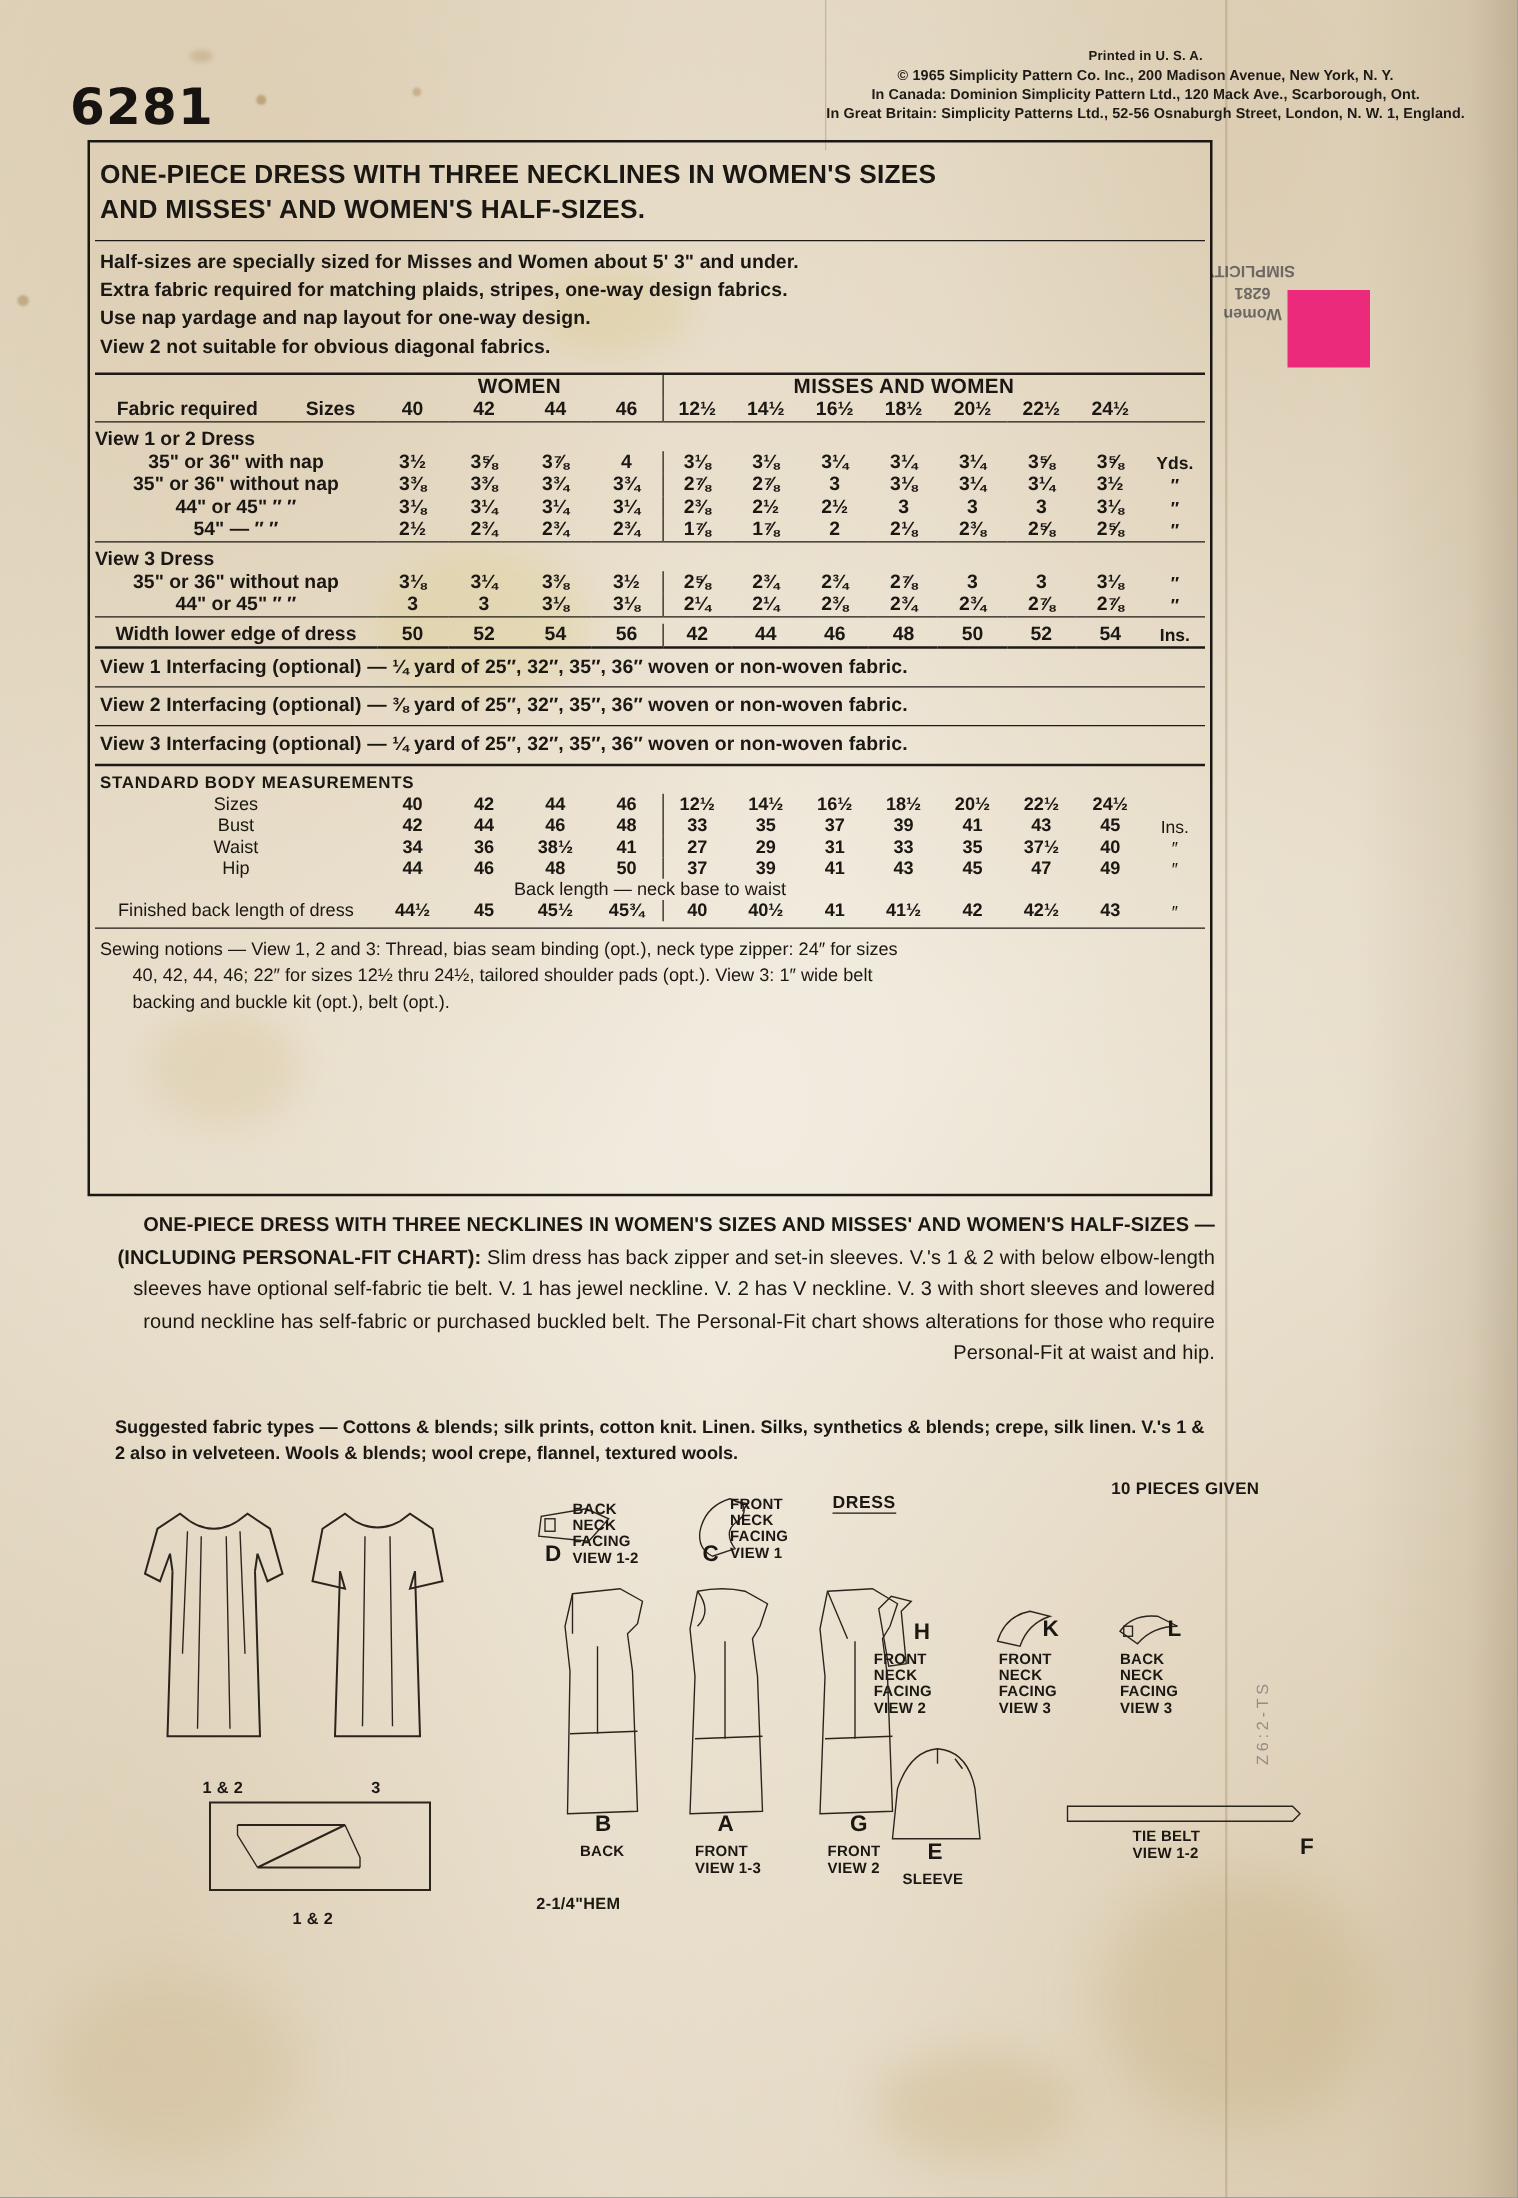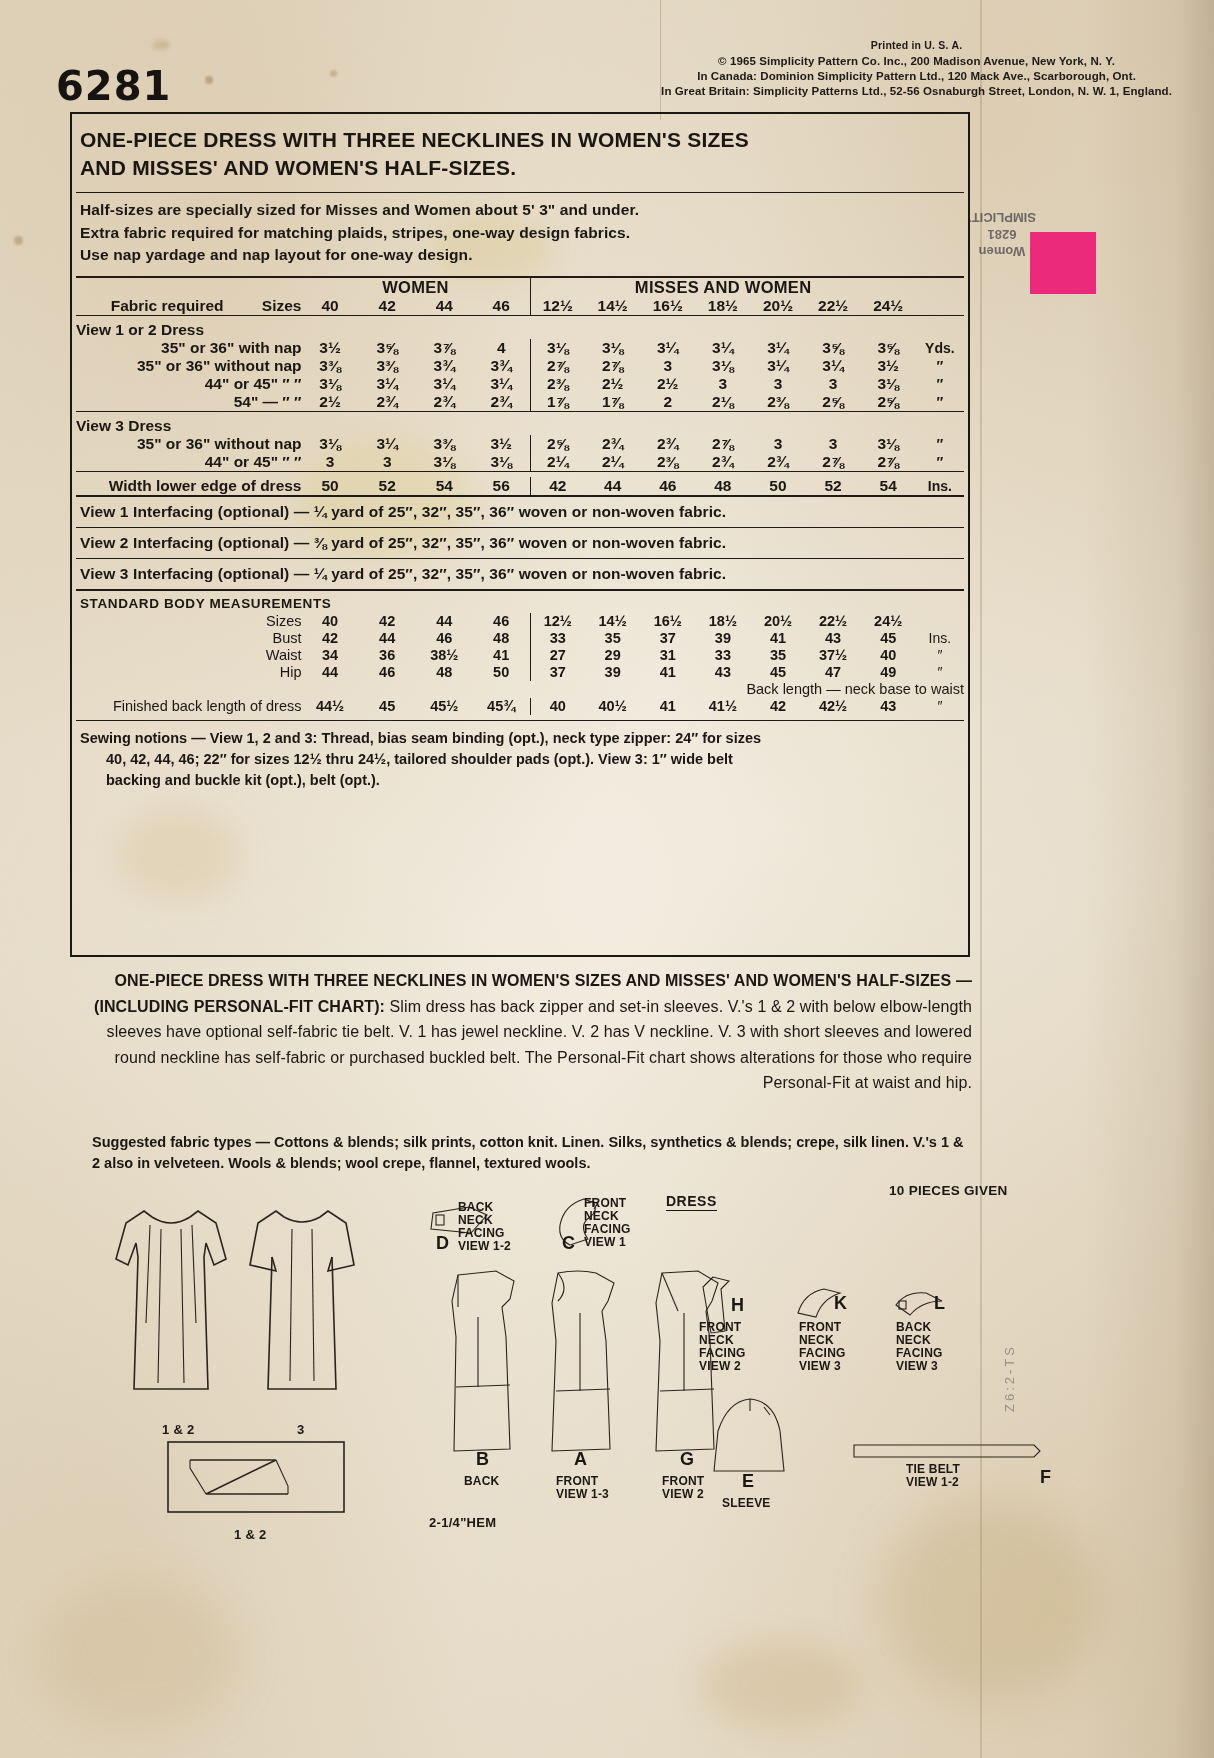--- a/index.html
+++ b/index.html
@@ -115,21 +115,21 @@
     font-weight: 700;
     white-space: nowrap;
   }
   .grp-head {
     text-align: center;
     font-size: 16.5px;
     letter-spacing: 0.3px;
     padding-bottom: 1px;
   }
   .lbl {
-    text-align: right;
+    text-align: center;
     font-size: 15.5px;
     padding-left: 4px;
   }
   .num {
     text-align: center;
     font-size: 15.5px;
   }
   .sep {
     border-left: 1.8px solid #1f1a15;
   }
@@ -169,21 +169,21 @@
   table.bm td {
     padding: 0.5px 0;
     white-space: nowrap;
   }
   table.bm .lbl { font-weight: 400; font-size: 14.5px; }
   table.bm .num { font-weight: 700; font-size: 14.5px; }
 
   .notions {
     font-size: 14.5px;
     line-height: 21px;
-    font-weight: 700;
+    font-weight: 400;
     padding: 7px 6px 0 4px;
   }
   .notions .ind { padding-left: 26px; display: block; }
 
   
   #desc-block {
     position: absolute;
     left: 92px;
     top: 968px;
     width: 880px;
@@ -338,20 +338,21 @@
         <div>ONE-PIECE DRESS WITH THREE NECKLINES IN WOMEN'S SIZES</div>
         <div>AND MISSES' AND WOMEN'S HALF-SIZES.</div>
       </div>
 
       <div class="rule thin" style="margin-top:10px;"></div>
 
       <div class="note-lines">
         <div>Half-sizes are specially sized for Misses and Women about 5' 3" and under.</div>
         <div>Extra fabric required for matching plaids, stripes, one-way design fabrics.</div>
         <div>Use nap yardage and nap layout for one-way design.</div>
+        <div>View 2 not suitable for obvious diagonal fabrics.</div>
       </div>
 
       <div class="rule thick" style="margin-top:9px;margin-bottom:0;"></div>
 
       <table class="sz">
         <colgroup>
           <col style="width:225px">
           <col style="width:57px">
             <col style="width:57px">
             <col style="width:57px">

